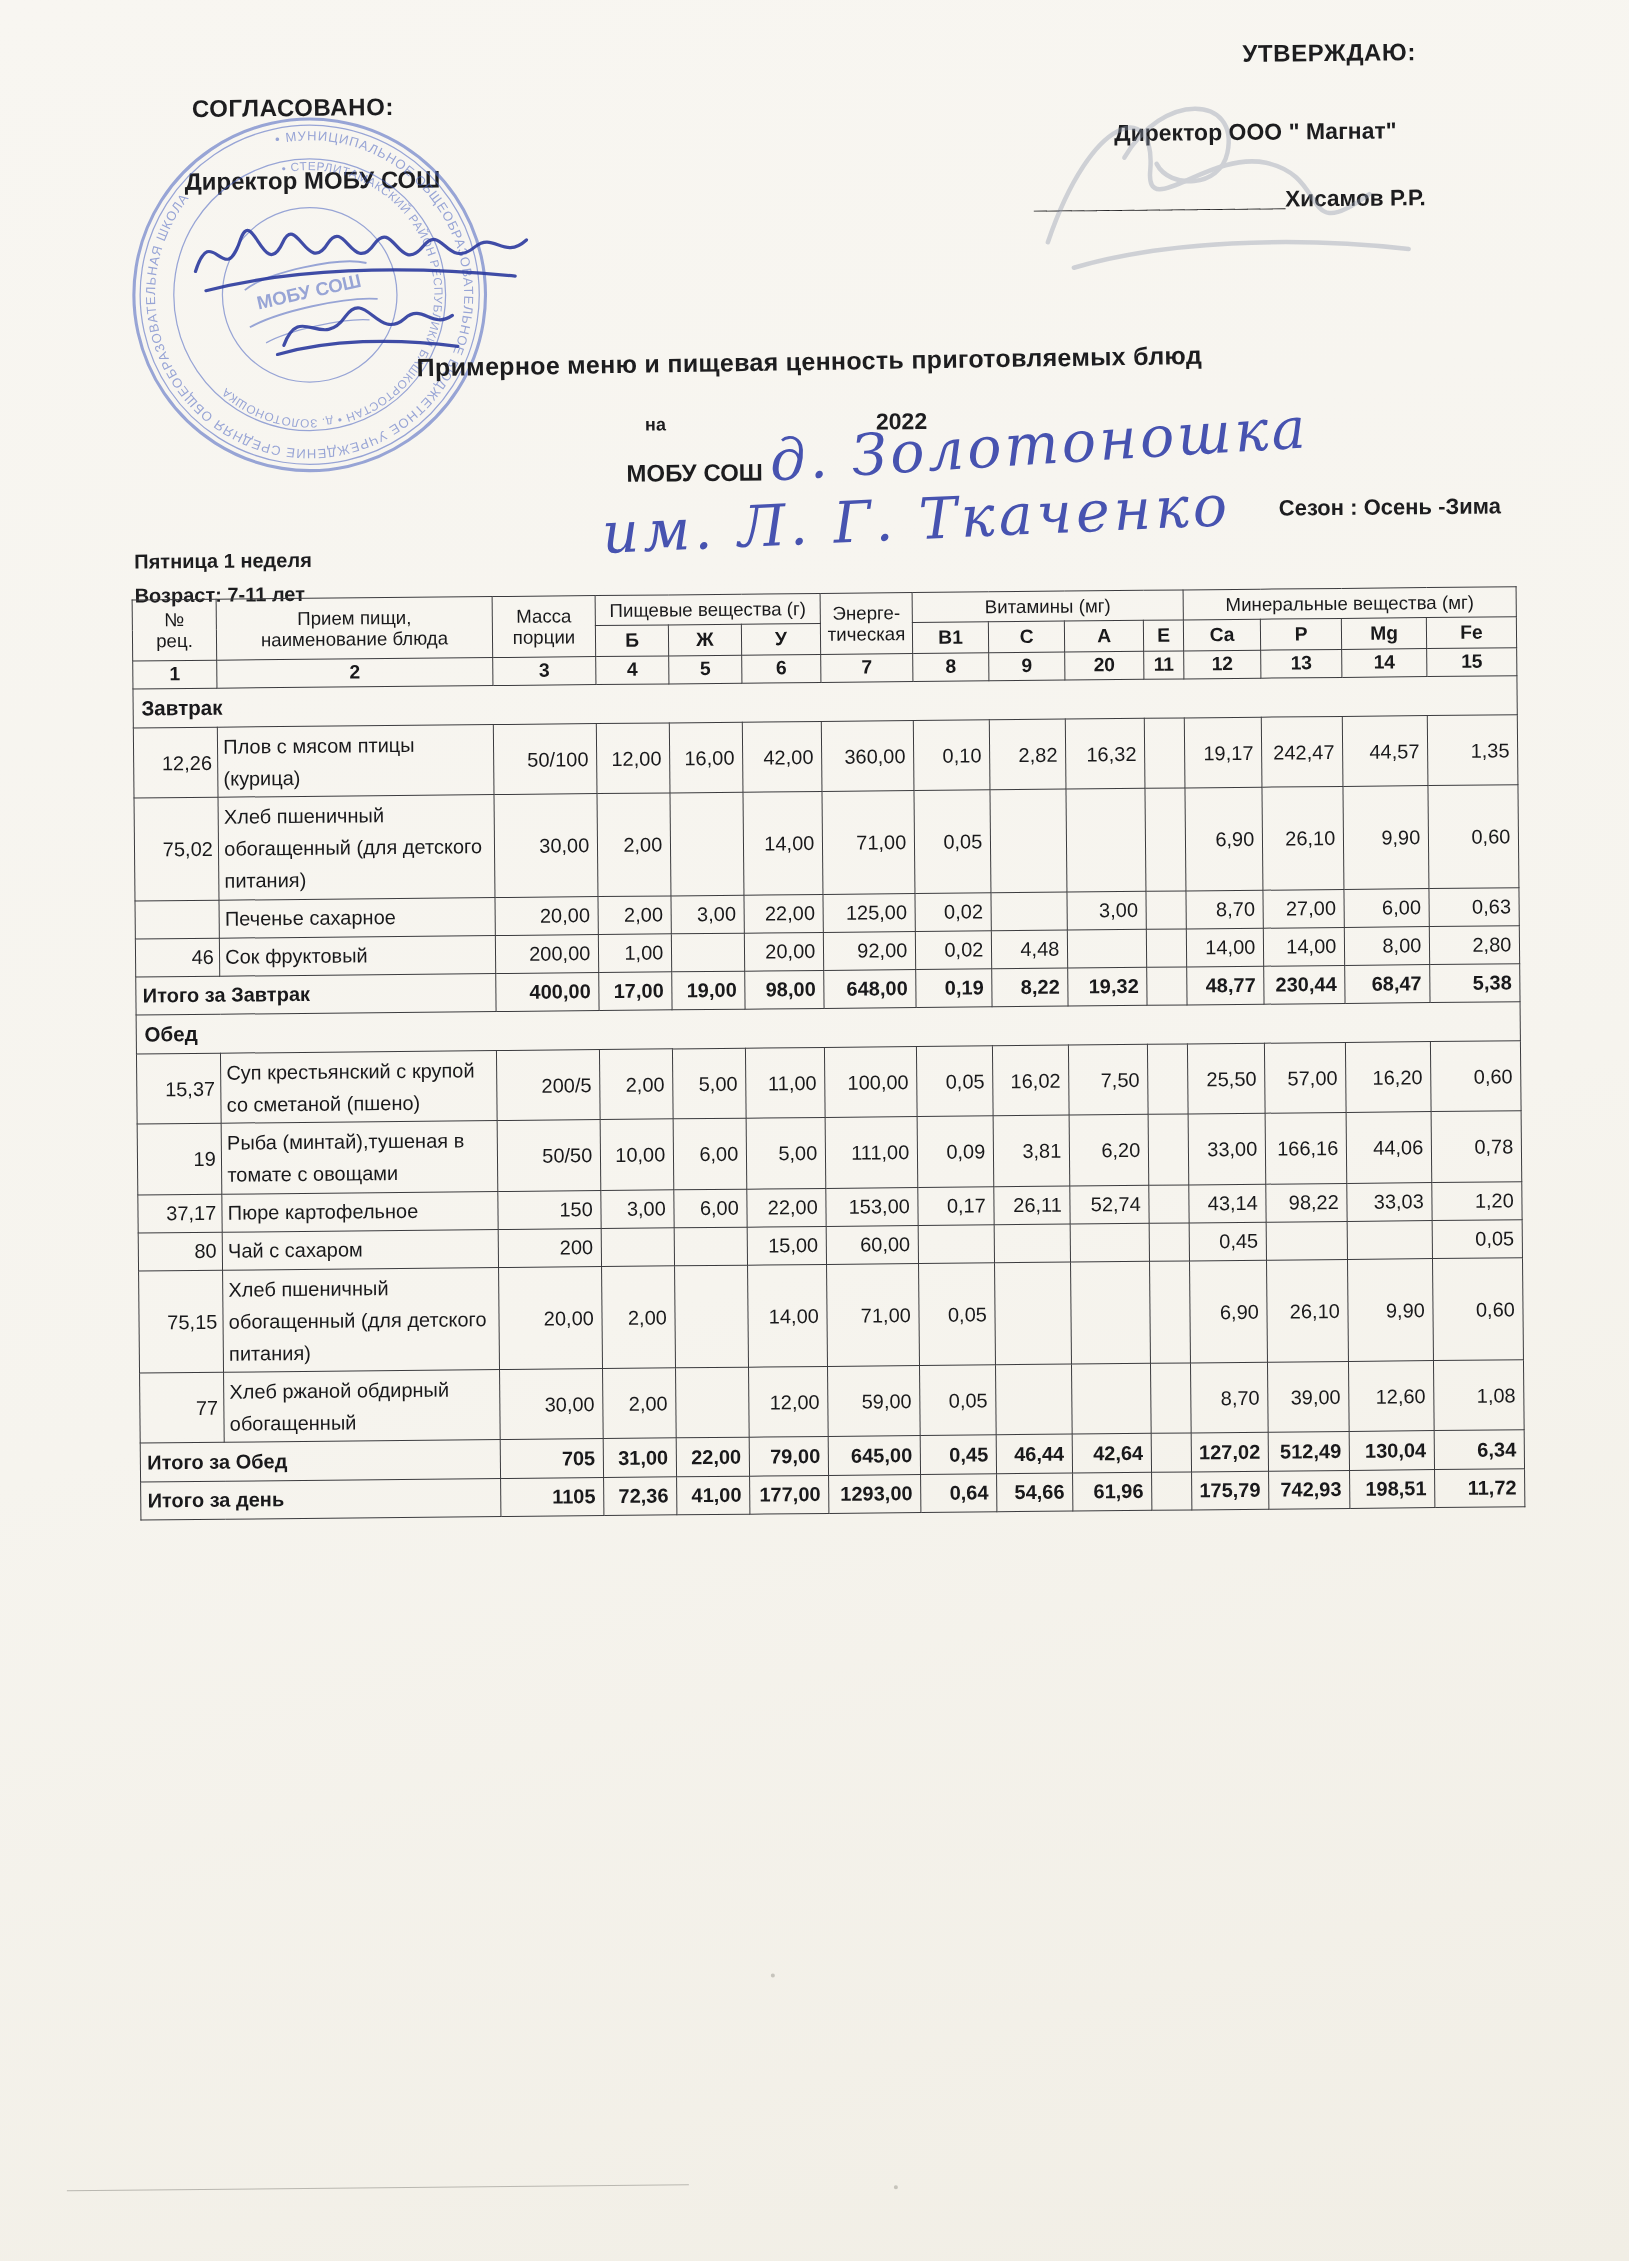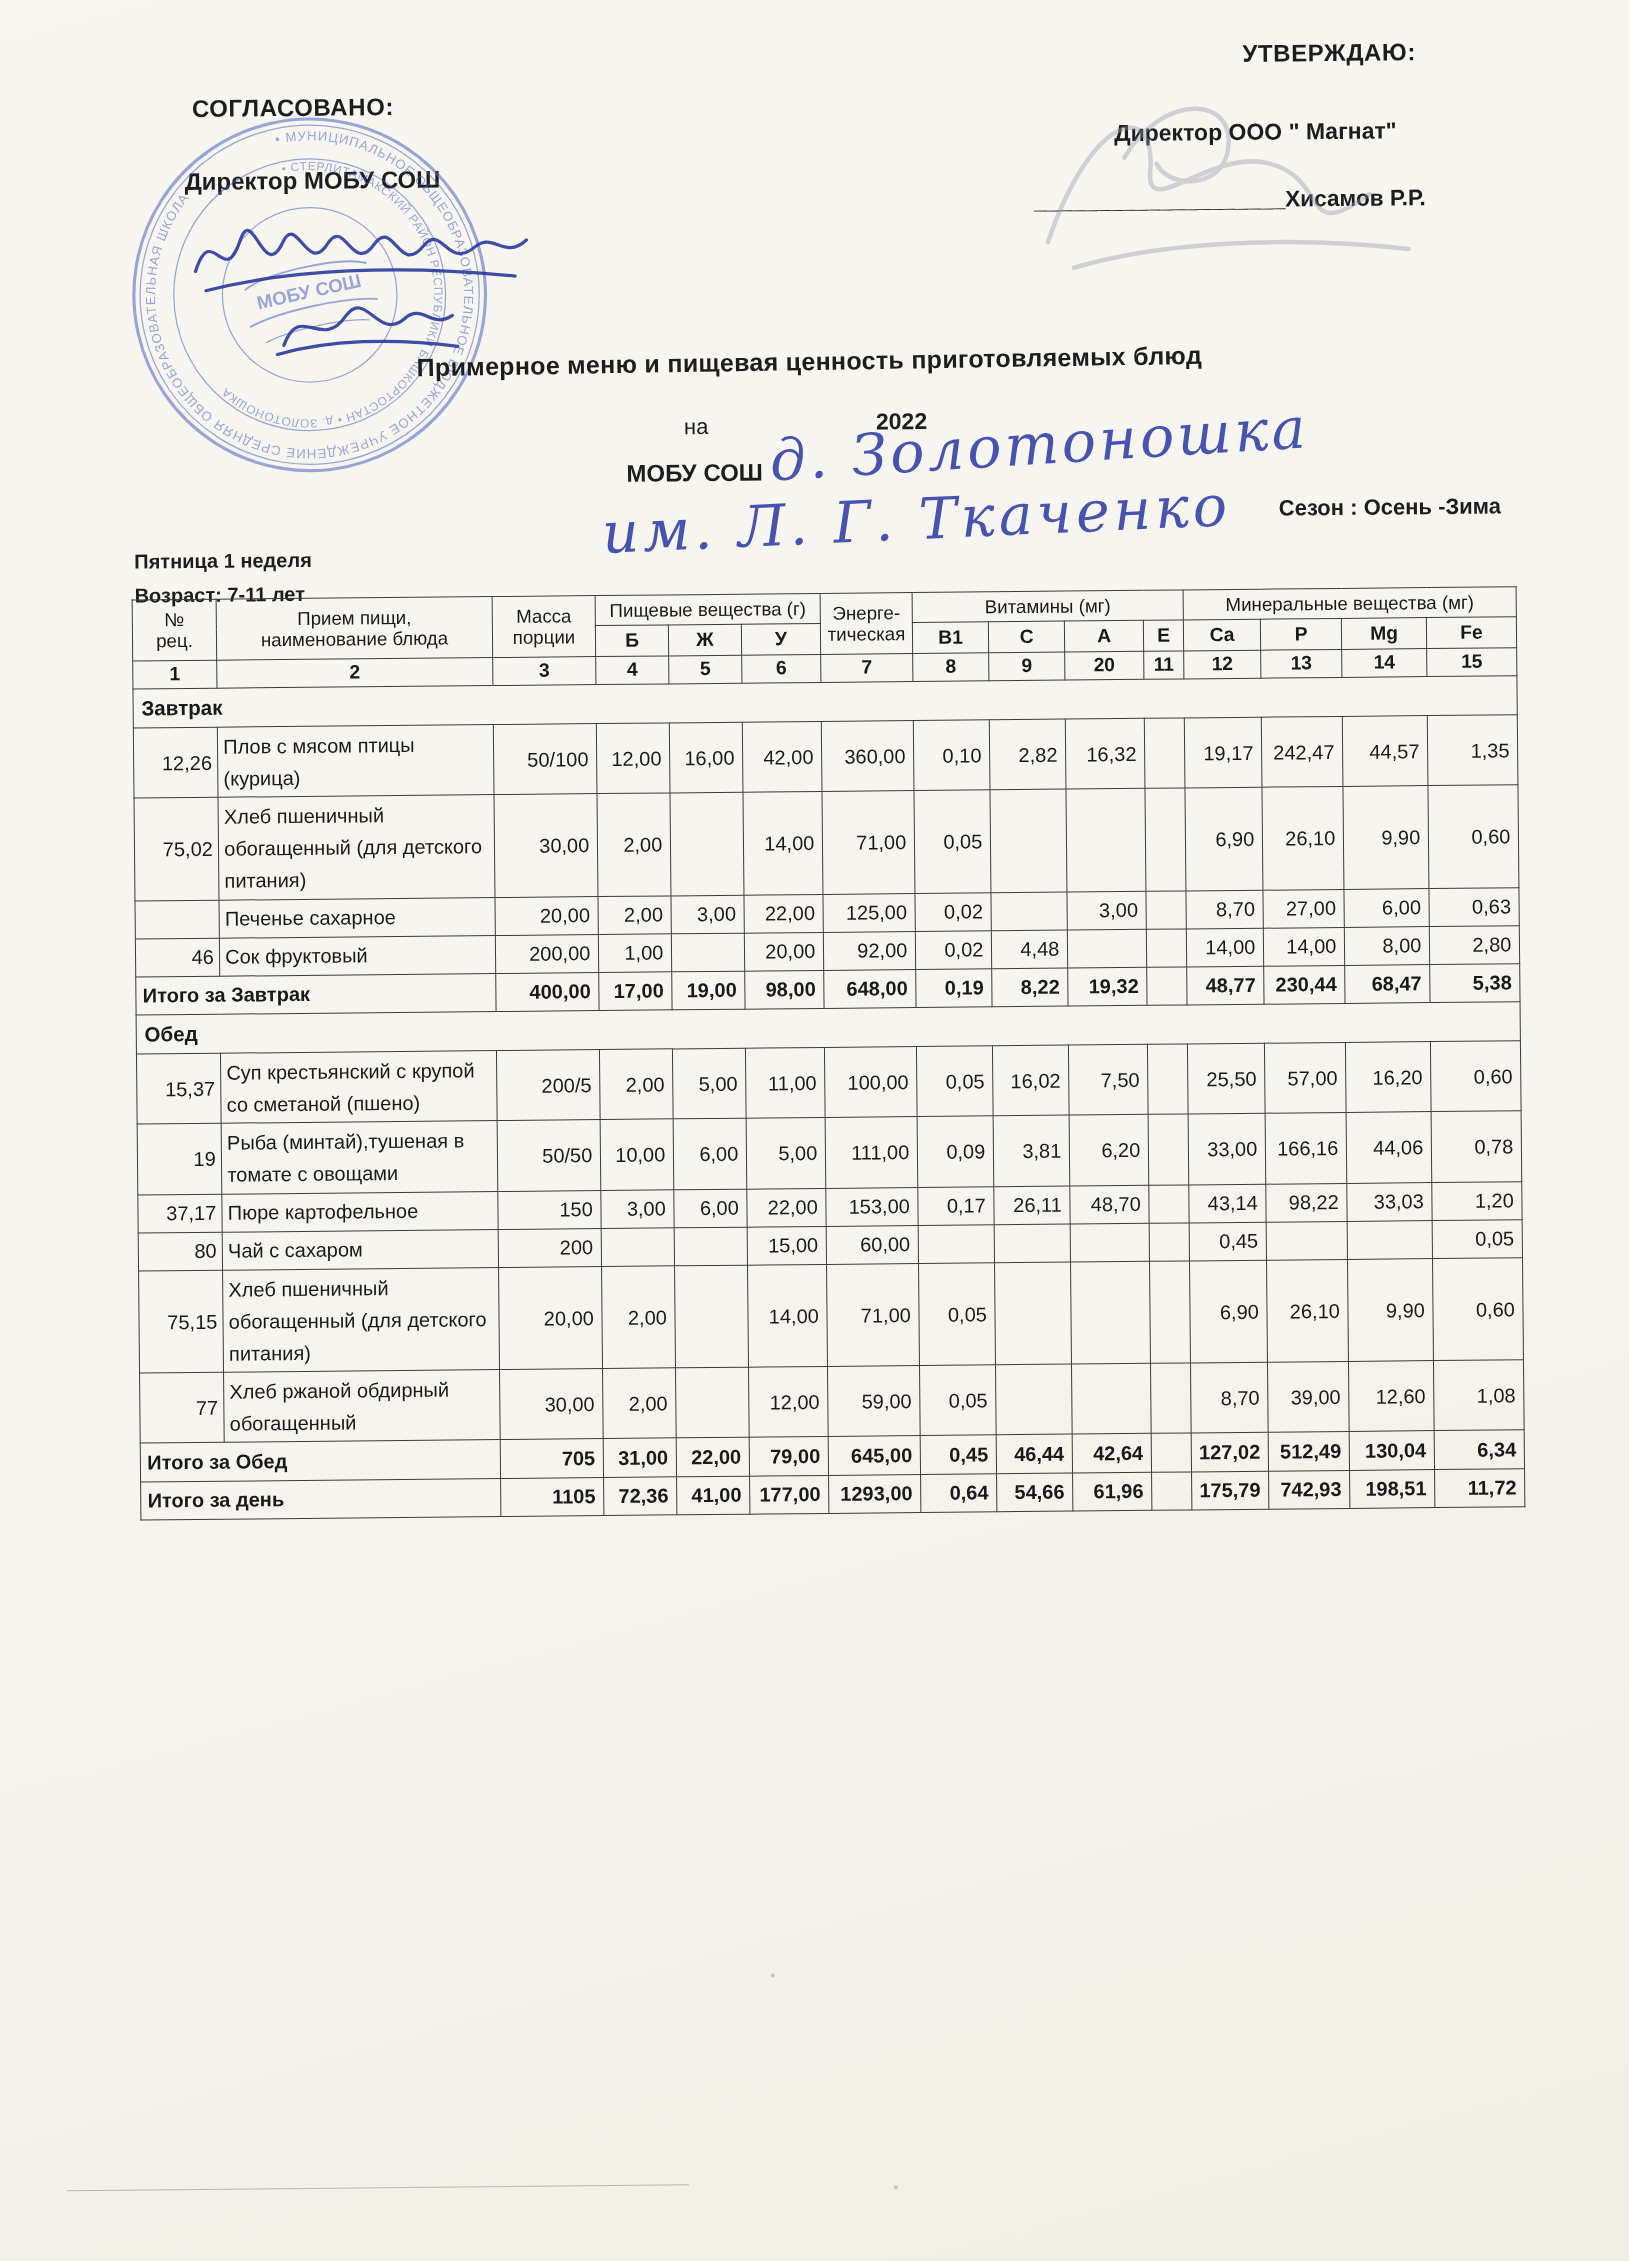--- a/index.html
+++ b/index.html
@@ -13,21 +13,21 @@
   .tilt { position:absolute; inset:0; transform:rotate(-0.55deg); transform-origin:50% 42%; }
   .abs { position:absolute; }
 
   .agree-heading   { left:200px;  top:89px; font-size:24px; font-weight:700; letter-spacing:0.6px; }
   .agree-line1     { left:192px;  top:162px; font-size:24px; font-weight:700; }
   .approve-heading { left:1251px; top:44px;  font-size:24px; font-weight:700; letter-spacing:0.6px; }
   .approve-line1   { left:1122px; top:123px; font-size:23px; font-weight:700; }
   .approve-line2   { left:1041px; top:191px; font-size:22.6px; font-weight:700; }
 
   .doc-title  { left:0; top:347px; width:1630px; text-align:center; font-size:25px; font-weight:700; letter-spacing:0.3px; transform:rotate(-0.35deg); }
-  .sub-na     { left:689px; top:413px; font-size:22px; font-weight:400; }
+  .sub-na     { left:650px; top:413px; font-size:18px; font-weight:700; }
   .sub-year   { left:881px; top:409px; font-size:23px; font-weight:700; }
   .sub-school { left:631px;  top:458px; font-size:24px; font-weight:700; }
   .season     { left:1283px; top:500px; font-size:22px; font-weight:700; }
   .weekday    { left:138px;  top:544px; font-size:20px; font-weight:700; }
   .age        { left:138px;  top:578px; font-size:20px; font-weight:700; }
 
   .hand { font-family:"DejaVu Serif", serif; font-style:italic; color:#2f3da8; opacity:.88; white-space:nowrap; }
   .hand1 { left:774px; top:413px; font-size:57px; letter-spacing:3.2px; transform:rotate(-3deg); }
   .hand2 { left:606px;  top:487px; font-size:57px; letter-spacing:3.9px; transform:rotate(-2deg); }
 
@@ -313,21 +313,21 @@
             <tr class="row-dish">
               <td class="cell rec">37,17</td>
               <td class="cell name">Пюре картофельное</td>
               <td class="cell num">150</td>
               <td class="cell num">3,00</td>
               <td class="cell num">6,00</td>
               <td class="cell num">22,00</td>
               <td class="cell num">153,00</td>
               <td class="cell num">0,17</td>
               <td class="cell num">26,11</td>
-              <td class="cell num">48,70</td>
+              <td class="cell num">52,74</td>
               <td class="cell num"></td>
               <td class="cell num">43,14</td>
               <td class="cell num">98,22</td>
               <td class="cell num">33,03</td>
               <td class="cell num">1,20</td>
             </tr>
             <tr class="row-dish">
               <td class="cell rec">80</td>
               <td class="cell name">Чай с сахаром</td>
               <td class="cell num">200</td>

